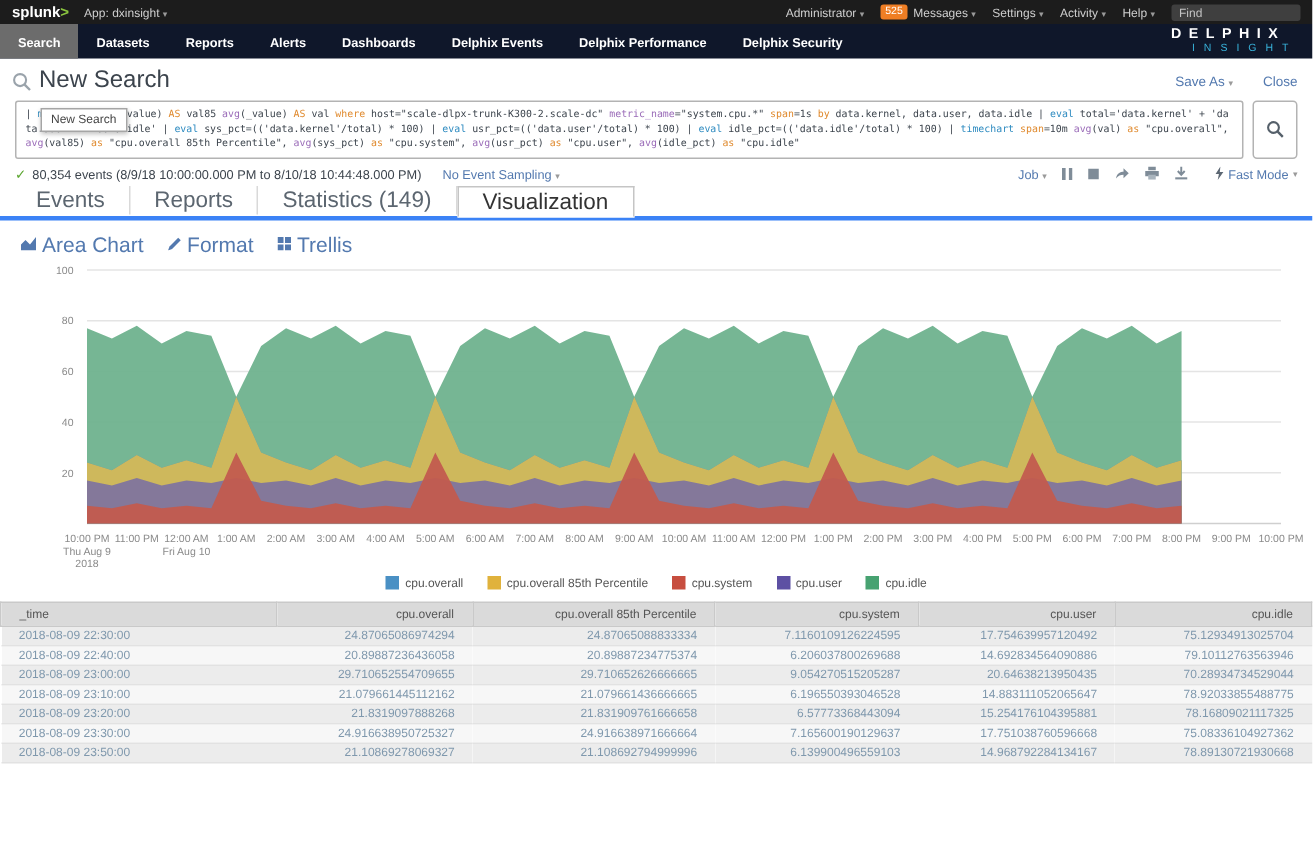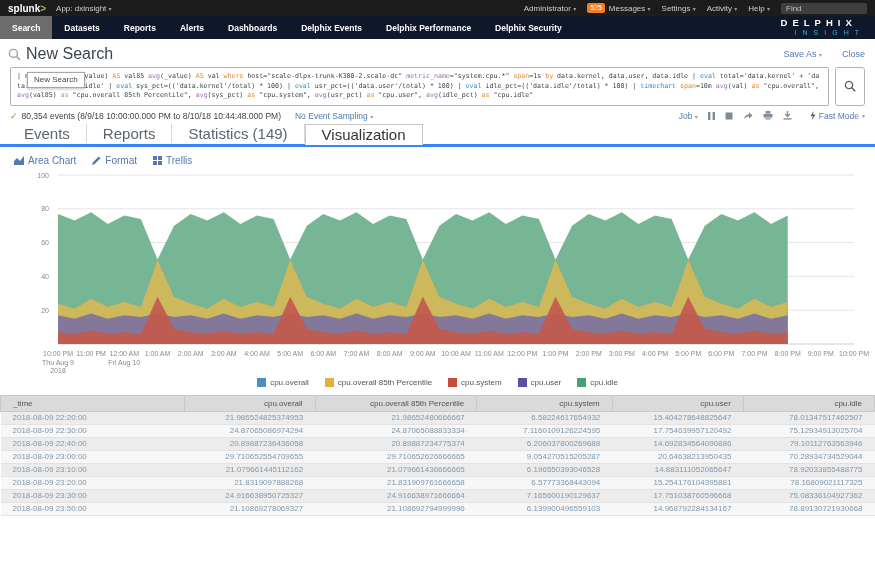--- a/index.html
+++ b/index.html
@@ -39,21 +39,21 @@
   .sampling{margin-left:14px;}
   .job-controls{margin-left:auto;display:flex;align-items:center;gap:10px;font-size:8.5px;color:#5379af;}
   .job-controls svg{display:block;}
   .jc-icon{cursor:pointer;}
   .fastmode{display:flex;align-items:center;gap:3px;margin-left:8px;justify-content:center;}
   
   .tabbar{display:flex;align-items:center;border-bottom:3px solid #3b82f6;padding-left:8px;height:20px;font-size:15px;color:#5c6670;background:#fff;}
   .tab{padding:0 16px;line-height:19px;border-right:1px solid #d9d9d9;cursor:pointer;white-space:nowrap;}
   .tab.active{background:#fff;border:1px solid #c5c5c5;border-bottom:1px solid #fff;margin-bottom:-1px;color:#333;}
   
-  .viz-controls{display:flex;gap:16px;padding:8px 10px 2px 14px;font-size:10px;color:#5379af;align-items:center;}
+  .viz-controls{display:flex;gap:16px;padding:8px 10px 2px 14px;font-size:14px;color:#5379af;align-items:center;}
   .viz-btn{display:flex;align-items:center;gap:4px;cursor:pointer;}
   
   .chart-wrap{padding:0 2px;}
   .ax{font-size:7px;fill:#8a8a8a;font-family:"Liberation Sans",sans-serif;}
   .legend{display:flex;justify-content:center;gap:16px;font-size:8px;color:#555;margin-top:0px;}
   .legend-item{display:flex;align-items:center;gap:4px;cursor:pointer;}
   .sw{width:9px;height:9px;display:inline-block;}
   
   .stats-table{width:100%;border-collapse:collapse;font-size:8px;margin-top:8px;table-layout:fixed;}
   .stats-table th{background:#dadada;color:#555;font-weight:normal;text-align:right;padding:3px 12px 3px 4px;border:1px solid #c9c9c9;border-top:1px solid #c9c9c9;cursor:pointer;overflow:hidden;white-space:nowrap;}
@@ -284,28 +284,20 @@
         <th class="time">_time</th>
         <th>cpu.overall</th>
         <th>cpu.overall 85th Percentile</th>
         <th>cpu.system</th>
         <th>cpu.user</th>
         <th>cpu.idle</th>
       </tr>
     </thead>
   <tbody id="table-body">
       <tr>
-        <td class="time">2018-08-09 22:20:00</td>
-        <td>21.986524825374953</td>
-        <td>21.98652480666667</td>
-        <td>6.58224617654932</td>
-        <td>15.404278648825647</td>
-        <td>78.01347517462507</td>
-      </tr>
-      <tr>
         <td class="time">2018-08-09 22:30:00</td>
         <td>24.87065086974294</td>
         <td>24.87065088833334</td>
         <td>7.1160109126224595</td>
         <td>17.754639957120492</td>
         <td>75.12934913025704</td>
       </tr>
       <tr>
         <td class="time">2018-08-09 22:40:00</td>
         <td>20.89887236436058</td>

